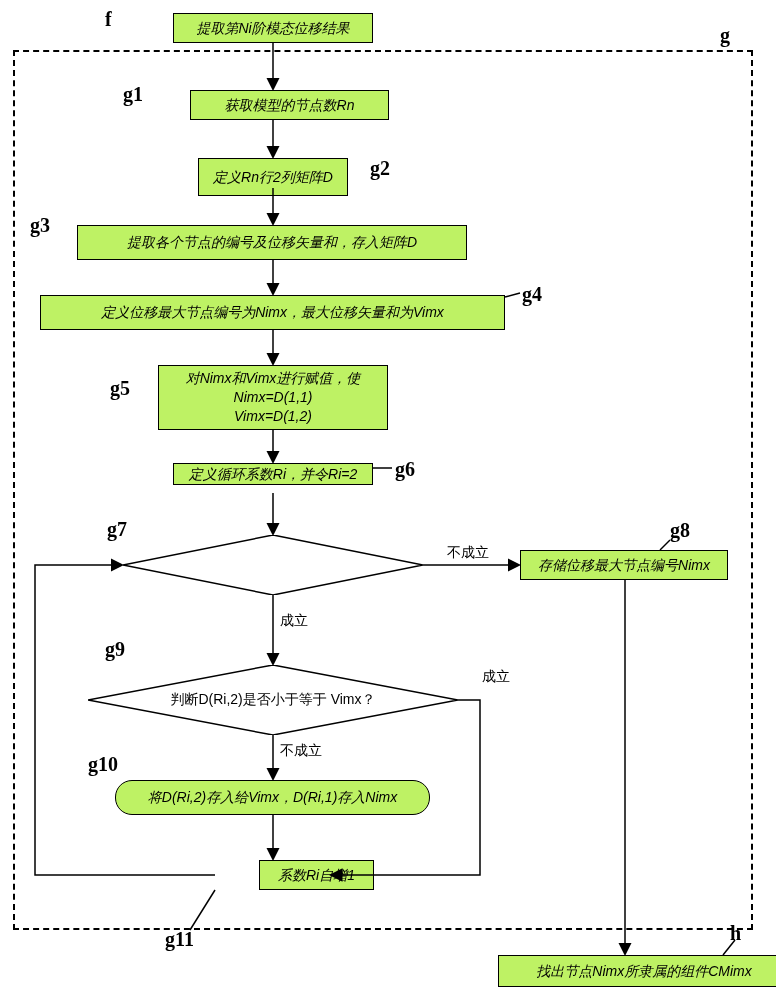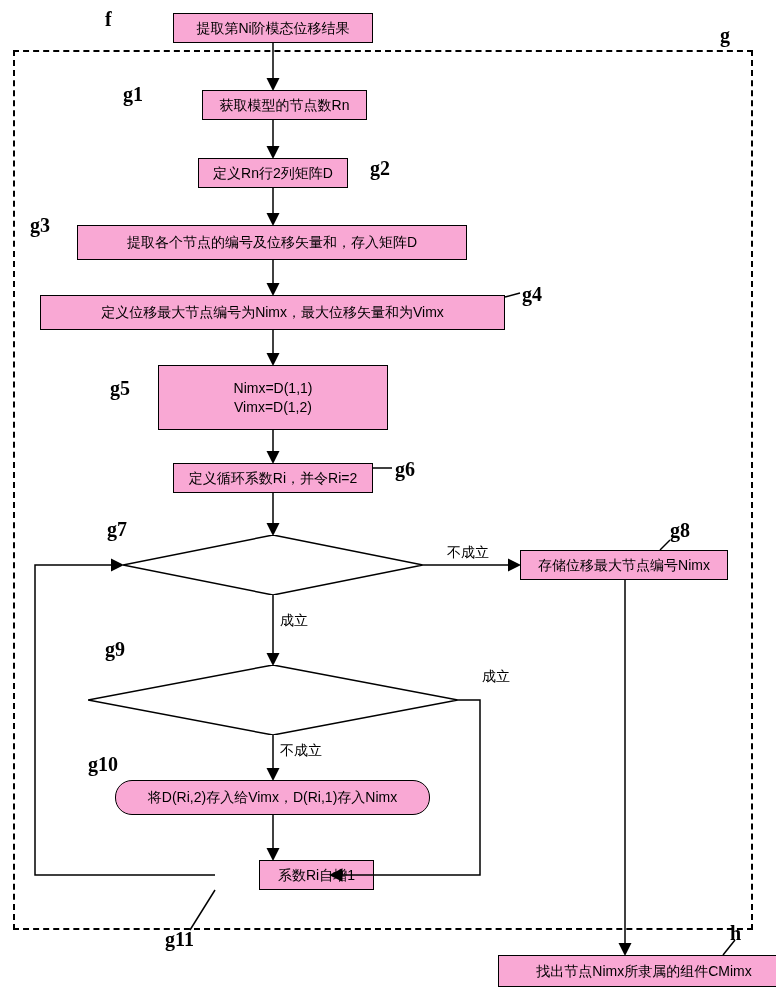--- a/index.html
+++ b/index.html
@@ -8,28 +8,29 @@
     padding: 0;
     font-family: "SimSun", "Microsoft YaHei", sans-serif;
     background: #fff;
     width: 776px;
     height: 1000px;
     position: relative;
   }
   .box {
     position: absolute;
     border: 1.5px solid #000;
-    background: #f9a8d4;
+    background: #bef264;
     display: flex;
     align-items: center;
     justify-content: center;
     text-align: center;
     font-size: 14px;
     line-height: 1.35;
     padding: 4px 8px;
+    font-style: italic;
   }
   .label {
     position: absolute;
     font-size: 20px;
     font-weight: bold;
     font-family: "Times New Roman", serif;
   }
   .dashed-container {
     position: absolute;
     border: 2px dashed #000;
@@ -60,55 +61,57 @@
 </head>
 <body>
 
 <div class="dashed-container" style="left:13px; top:50px; width:740px; height:880px;"></div>
 
 <div class="box" style="left:173px; top:13px; width:200px; height:30px;">提取第Ni阶模态位移结果</div>
 <div class="label" style="left:105px; top:8px;">f</div>
 
 <div class="label" style="left:720px; top:24px;">g</div>
 
-<div class="box" style="left:190px; top:90px; width:165px; height:30px;margin-left:12px;">获取模型的节点数Rn</div>
+<div class="box" style="left:190px; top:90px; width:199px; height:30px;">获取模型的节点数Rn</div>
 <div class="label" style="left:123px; top:83px;">g1</div>
 
-<div class="box" style="left:198px; top:158px; width:150px; height:30px;">定义Rn行2列矩阵D</div>
+<div class="box" style="left:198px; top:158px; width:150px; height:38px;">定义Rn行2列矩阵D</div>
 <div class="label" style="left:370px; top:157px;">g2</div>
 
 <div class="box" style="left:77px; top:225px; width:390px; height:35px;">提取各个节点的编号及位移矢量和，存入矩阵D</div>
 <div class="label" style="left:30px; top:214px;">g3</div>
 
 <div class="box" style="left:40px; top:295px; width:465px; height:35px;">定义位移最大节点编号为Nimx，最大位移矢量和为Vimx</div>
 <div class="label" style="left:522px; top:283px;">g4</div>
 
 <div class="box" style="left:158px; top:365px; width:230px; height:65px; flex-direction:column;">
+  <div>对Nimx和Vimx进行赋值，使</div>
   <div>Nimx=D(1,1)</div>
   <div>Vimx=D(1,2)</div>
 </div>
 <div class="label" style="left:110px; top:377px;">g5</div>
 
-<div class="box" style="left:173px; top:463px; width:200px; height:30px;">定义循环系数Ri，并令Ri=2</div>
+<div class="box" style="left:173px; top:463px; width:200px; height:22px;">定义循环系数Ri，并令Ri=2</div>
 <div class="label" style="left:395px; top:458px;">g6</div>
 
 <div class="diamond" style="left:123px; top:535px; width:300px; height:60px;">
   <svg width="300" height="60">
       <polygon points="150,0 300,30 150,60 0,30" fill="#fff" stroke="#000" stroke-width="1.5"></polygon>
     </svg>
 </div>
 <div class="label" style="left:107px; top:518px;">g7</div>
 
 <div class="box" style="left:520px; top:550px; width:208px; height:30px;">存储位移最大节点编号Nimx</div>
 <div class="label" style="left:670px; top:519px;text-align:right;">g8</div>
 
 <div class="diamond" style="left:88px; top:665px; width:370px; height:70px;">
   <svg width="370" height="70">
       <polygon points="185,0 370,35 185,70 0,35" fill="#fff" stroke="#000" stroke-width="1.5"></polygon>
     </svg>
+  <div class="dtext" style="top:26px;">判断D(Ri,2)是否小于等于 Vimx？</div>
 </div>
 <div class="label" style="left:105px; top:638px;">g9</div>
 
 <div class="box" style="left:115px; top:780px; width:315px; height:35px;border-radius:17px;">将D(Ri,2)存入给Vimx，D(Ri,1)存入Nimx</div>
 <div class="label" style="left:88px; top:753px;">g10</div>
 
 <div class="box" style="left:215px; top:860px; width:115px; height:30px;margin-left:44px;">系数Ri自增1</div>
 <div class="label" style="left:165px; top:928px;">g11</div>
 
 <div class="box" style="left:498px; top:955px; width:292px; height:32px;">找出节点Nimx所隶属的组件CMimx</div>

